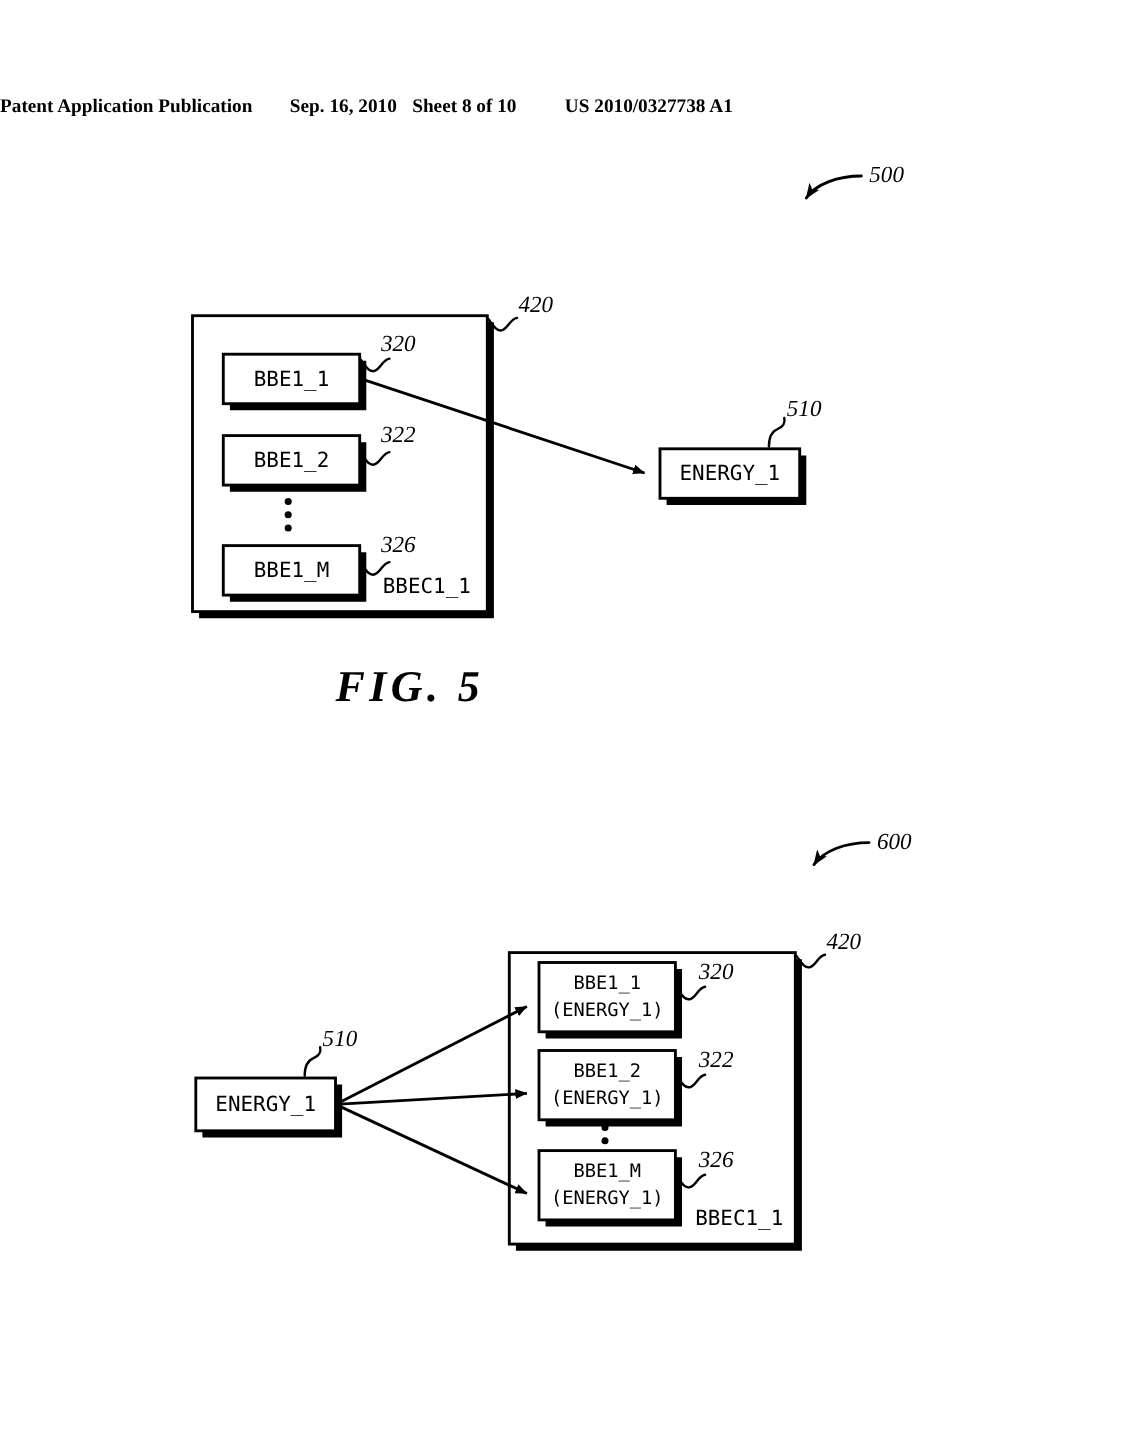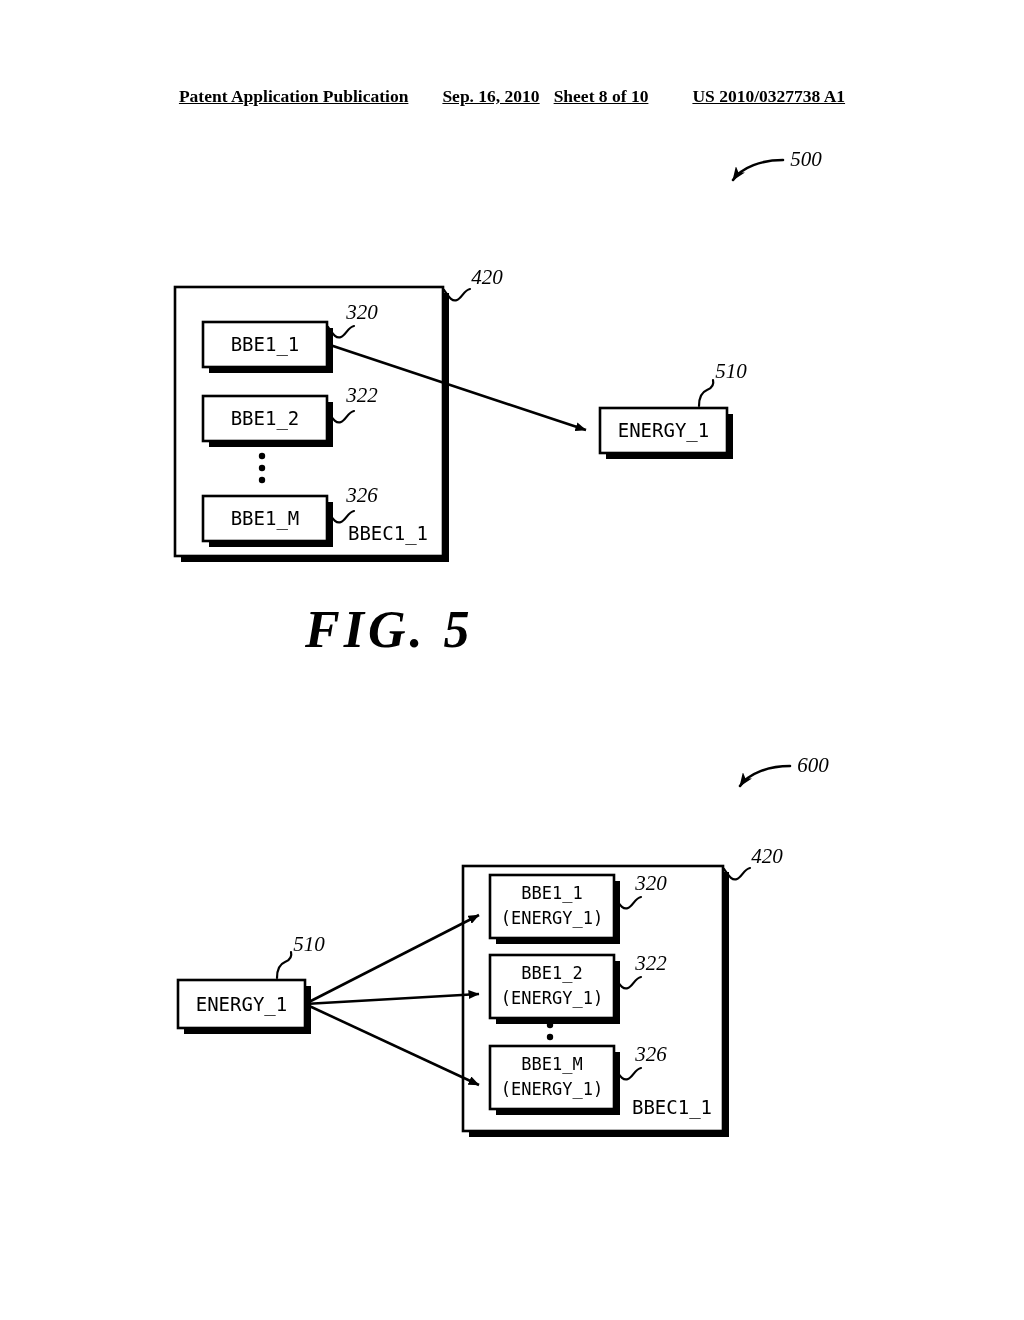--- a/index.html
+++ b/index.html
@@ -17,40 +17,39 @@
   }
 
   
   #patent-header {
     position: absolute;
     left: 0;
     top: 86px;
     width: 1024px;
     height: 28px;
     display: flex;
-    justify-content: center;
+    justify-content: flex-start;
     align-items: baseline;
     font-family: "Liberation Serif", serif;
     font-weight: bold;
     font-size: 17.5px;
     color: #000000;
     white-space: pre;
-    text-decoration: underline;
   }
   #patent-header .hdr-gap-1 { display: inline-block; width: 34px; }
   #patent-header .hdr-gap-2 { display: inline-block; width: 14px; }
   #patent-header .hdr-gap-3 { display: inline-block; width: 44px; }
 
   
   .fig-caption {
     position: absolute;
     font-family: "Liberation Serif", serif;
     font-style: italic;
     font-weight: bold;
-    font-size: 52px;
+    font-size: 40px;
     letter-spacing: 4px;
     color: #000000;
     white-space: pre;
   }
   #fig5-caption { left: 305px; top: 600px; }
   #fig6-caption { left: 305px; top: 1190px; }
 
   
   .fig-svg {
     position: absolute;

